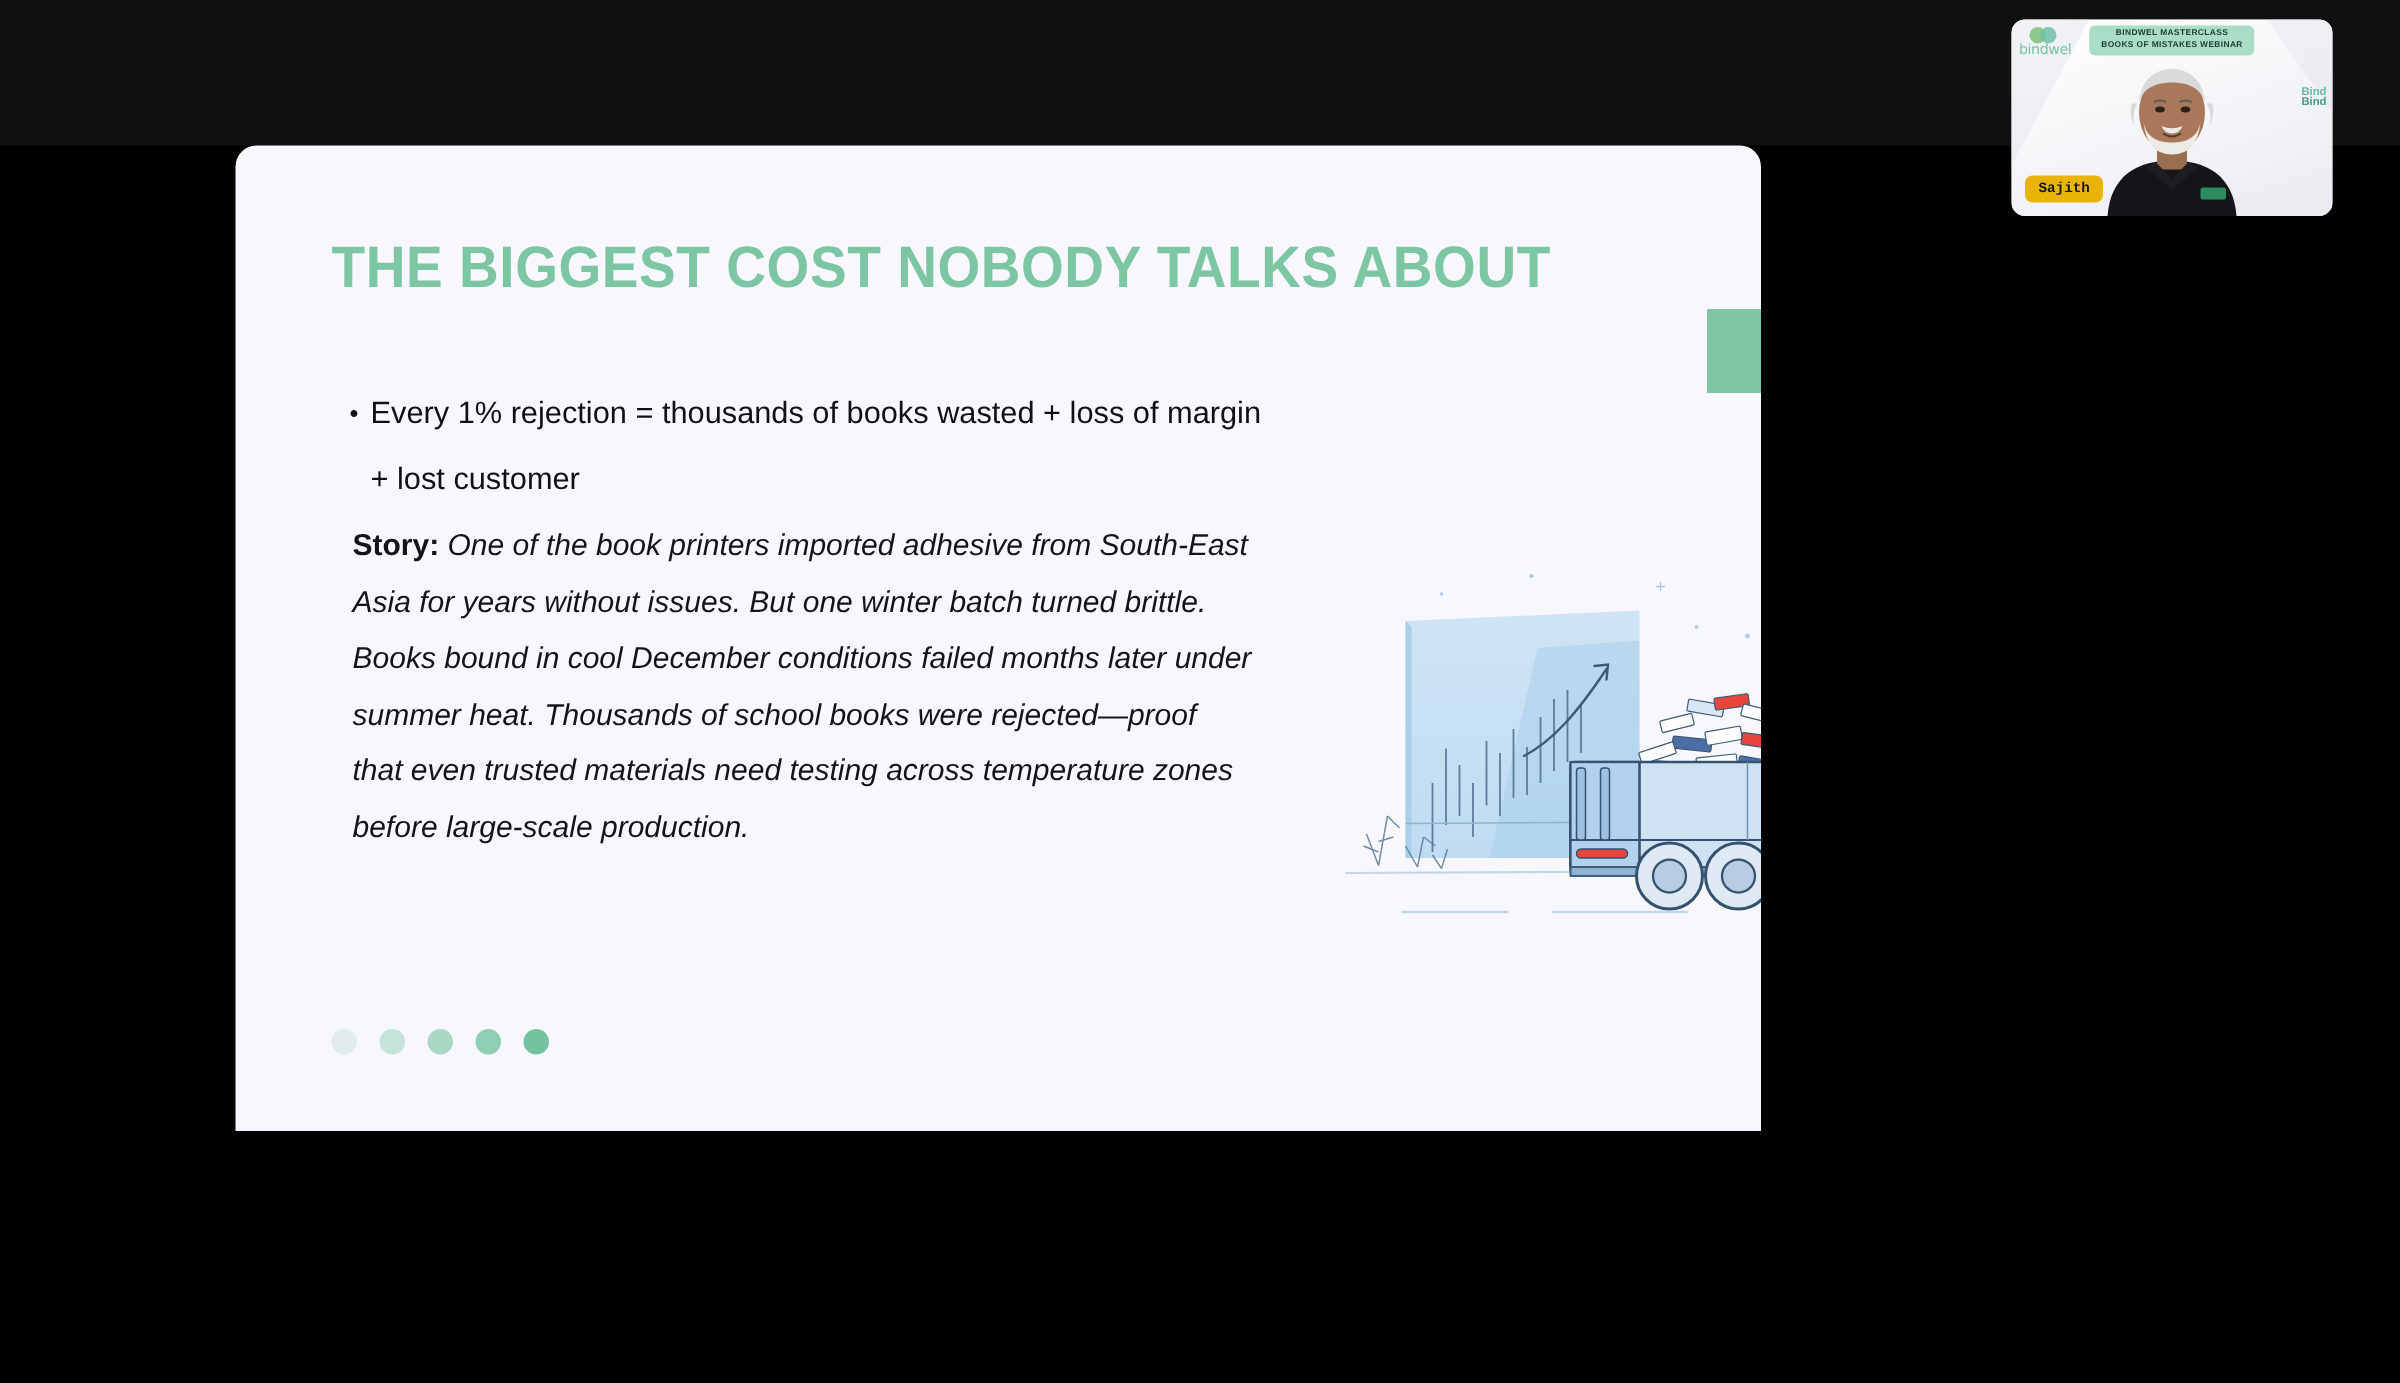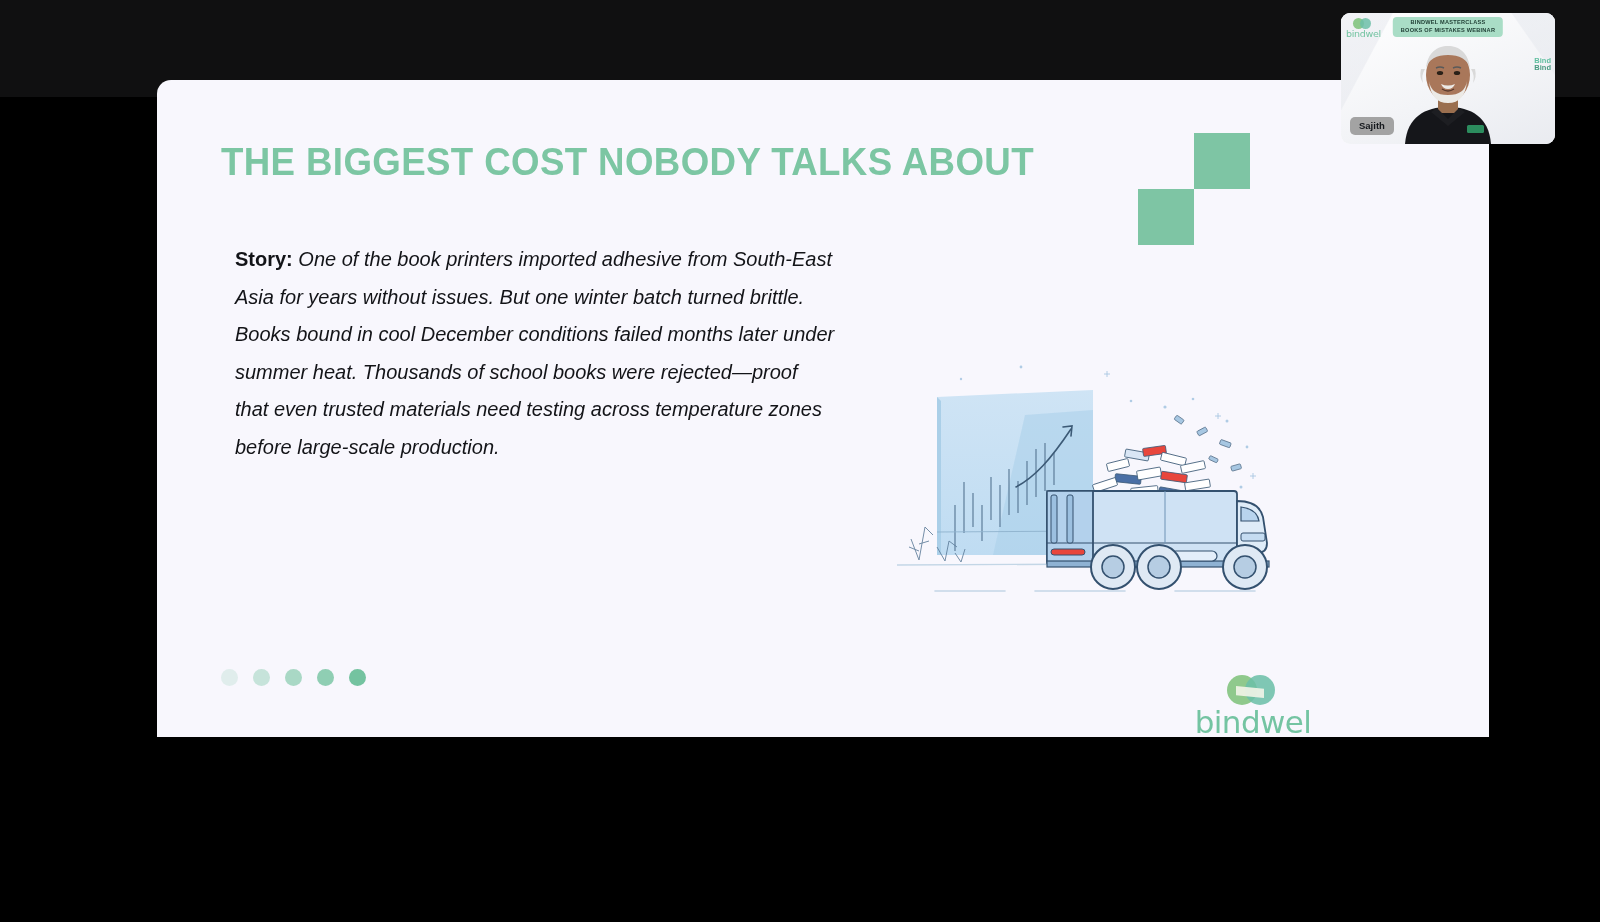--- a/index.html
+++ b/index.html
@@ -22,22 +22,22 @@
   }
   .band-bottom {
     position: absolute; left: 0; top: 97px;
     width: 1600px; height: 825px;
     background: #000000;
   }
 
   
   #slide {
     position: absolute;
-    left: 157px; top: 80px;
-    width: 1332px; height: 657px;
+    left: 157px; top: 97px;
+    width: 1017px; height: 657px;
     background: #f8f7fd;
     border-radius: 14px 14px 0 0;
     overflow: hidden;
   }
 
   
   .slide-title {
     position: absolute;
     left: 64px; top: 60px;
     font-size: 39px;
@@ -203,27 +203,28 @@
   }
   .cam-logo-r {
     position: absolute; right: 4px; top: 5px;
     z-index: 4; text-align: center; line-height: 7px;
   }
   .cam-logo-r .r1 { font-size: 7.5px; color: #5fbfa0; font-weight: 700; margin-top: 39px; }
   .cam-logo-r .r2 { font-size: 7.5px; color: #4a9b82; font-weight: 700; }
   .cam-name {
     position: absolute;
     left: 9px; bottom: 9px;
-    background: #a3a3a3;
+    background: #eab308;
     border-radius: 5px;
     padding: 3px 9px 4px 9px;
     font-size: 9.5px;
     font-weight: 700;
     color: #15181d;
     z-index: 5;
+    font-family: Liberation Mono, monospace;
   }
   .cam-person { position: absolute; left: 0; bottom: 0; width: 214px; height: 131px; z-index: 2; }
 </style>
 </head>
 <body>
 
 <div id="screen">
 
   <div class="band-top"></div>
   <div class="band-bottom"></div>
@@ -232,20 +233,21 @@
 
     <div class="deco">
       <div class="deco-sq a"></div>
       <div class="deco-sq b"></div>
     </div>
 
     <div class="slide-title">THE BIGGEST COST NOBODY TALKS ABOUT</div>
 
     <div class="body-col">
       <ul class="bullet-list">
+        <li class="bullet-item">Every 1% rejection = thousands of books wasted + loss of margin + lost customer</li>
       </ul>
       <p class="story">
         <span class="story-label">Story:</span><span> One of the book printers imported adhesive from South-East Asia for years without issues. But one winter batch turned brittle. Books bound in cool December conditions failed months later under summer heat. Thousands of school books were rejected—proof that even trusted materials need testing across temperature zones before large-scale production.</span>
       </p>
     </div>
 
     <div class="dots">
       <span class="dot s1"></span>
       <span class="dot s2"></span>
       <span class="dot s3"></span>

